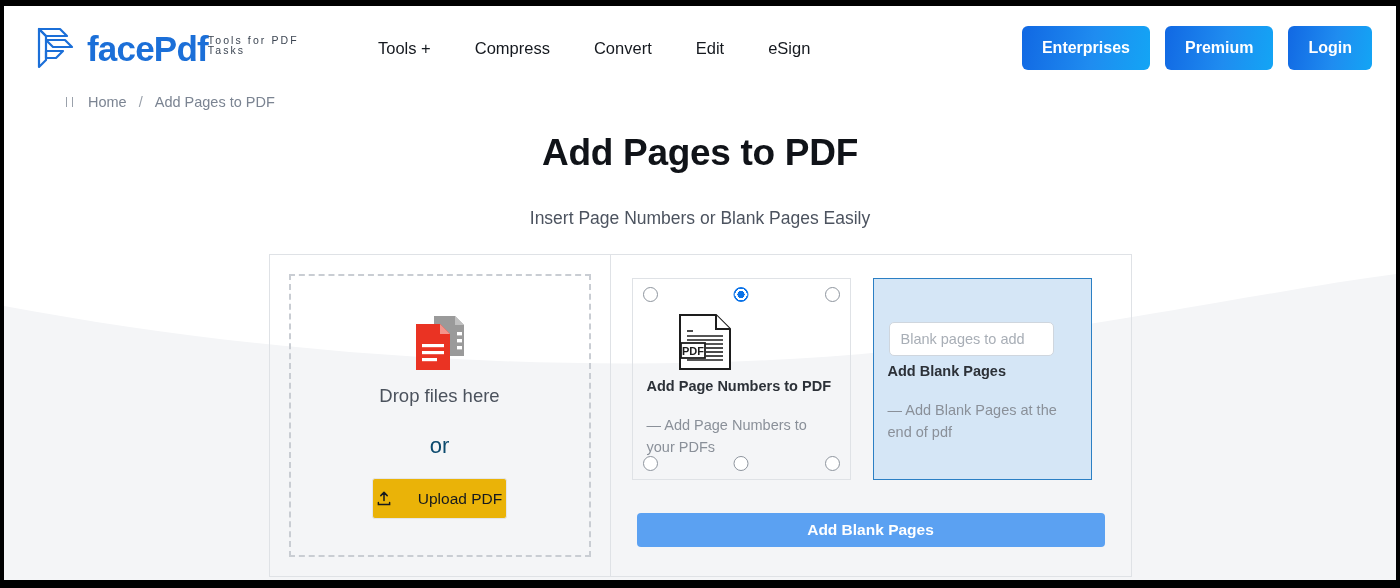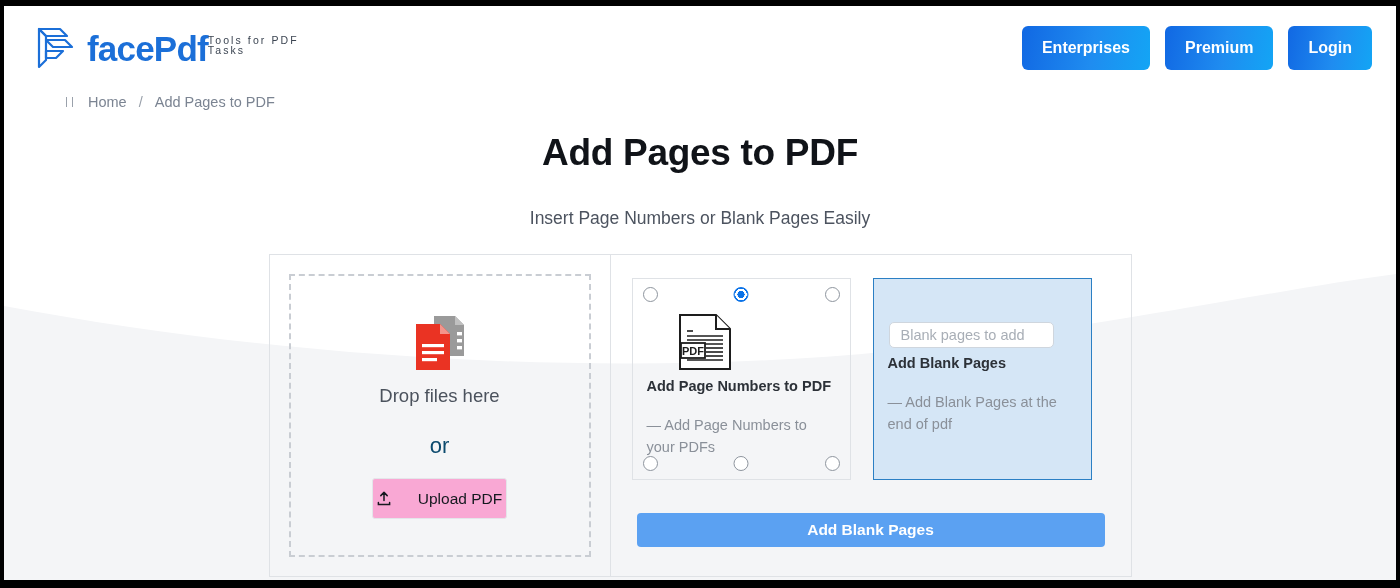--- a/index.html
+++ b/index.html
@@ -100,21 +100,21 @@
     flex: 1;
     border: 2px dashed #c9cdd3;
     display: flex; flex-direction: column;
     align-items: center; justify-content: center;
   }
   #dropzone-icon { width: 60px; height: 62px; margin-bottom: 11px; }
   #drop-text { font-size: 18.5px; color: #4b525d; font-weight: 400; }
   #drop-or { font-size: 22px; color: #0c4a6e; margin-top: 26px; }
   #upload-btn {
     margin-top: 19px;
-    background: #f9a8d4; border: 1px solid #e4e6ea; border-radius: 3px;
+    background: #eab308; border: 1px solid #e4e6ea; border-radius: 3px;
     height: 41px; padding: 0 4px;
     display: flex; align-items: center; gap: 27px;
     font-size: 15.5px; color: #15191f; font-weight: 500;
     font-family: "Liberation Sans", sans-serif;
     cursor: pointer;
   }
   
   #options-col {
     flex: 1;
     padding: 23px 21px 0 21px;
@@ -151,21 +151,21 @@
   .r-br { right: 10px; bottom: 8px; }
   #pdf-doc-icon { display: block; margin: 24px 0 0 31px; width: 54px; height: 58px; }
   .opt-title {
     font-size: 14.5px; font-weight: 700; color: #2c3138;
     margin-top: 7px;
   }
   .opt-desc {
     font-size: 14.5px; color: #8a9099; line-height: 1.55; margin-top: 20px;
   }
   #blank-input {
-    display: block; width: 165px; height: 26px;
+    display: block; width: 165px; height: 34px;
     margin: 33px 0 0 1px;
     border: 1px solid #cfd6de; border-radius: 5px;
     background: #ffffff;
     font-size: 14.5px; color: #a8aeb6;
     font-family: "Liberation Sans", sans-serif;
     padding: 0 11px;
     outline: none;
   }
   #blank-input::placeholder { color: #a8aeb6; }
   #submit-btn {
@@ -195,20 +195,27 @@
         <path d="M5 4 L5 42 L12 35 L12 11 Z" fill="none" stroke="#1b6fd8" stroke-width="2.2" stroke-linejoin="round"></path>
         <path d="M12 15 L31 15 L38 22 L19 22 Z" fill="none" stroke="#1b6fd8" stroke-width="2.2" stroke-linejoin="round"></path>
         <path d="M12 26 L29 26 L22 33 L12 33 Z" fill="none" stroke="#1b6fd8" stroke-width="2.2" stroke-linejoin="round"></path>
       </svg>
       <div id="logo-text">
         <span id="logo-name">facePdf</span>
         <span id="logo-tag">Tools for PDF Tasks</span>
       </div>
     </div>
 
+    <nav id="nav">
+      <span class="nav-item">Tools +</span>
+      <span class="nav-item">Compress</span>
+      <span class="nav-item">Convert</span>
+      <span class="nav-item">Edit</span>
+      <span class="nav-item">eSign</span>
+    </nav>
 
     <div id="nav-actions">
       <button class="cta">Enterprises</button>
       <button class="cta">Premium</button>
       <button class="cta">Login</button>
     </div>
   </div>
 
   <div id="breadcrumb">
     <span class="bc-ticks">

